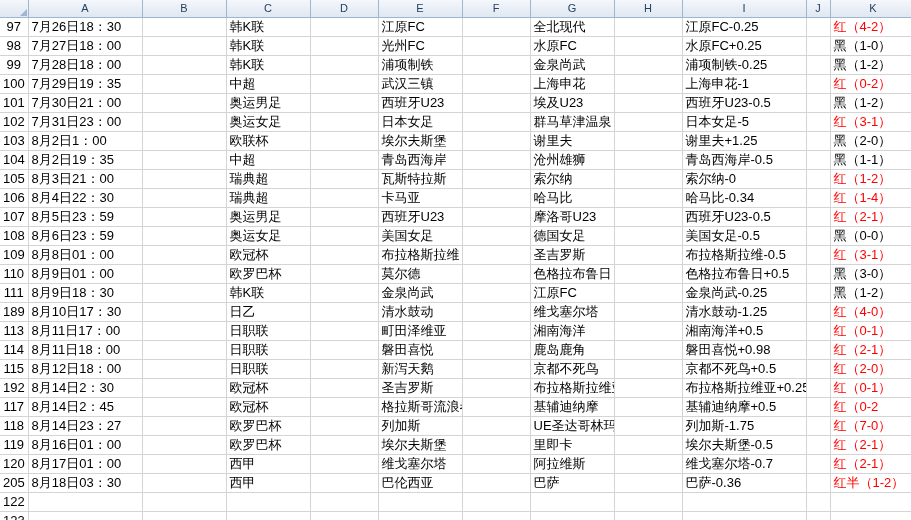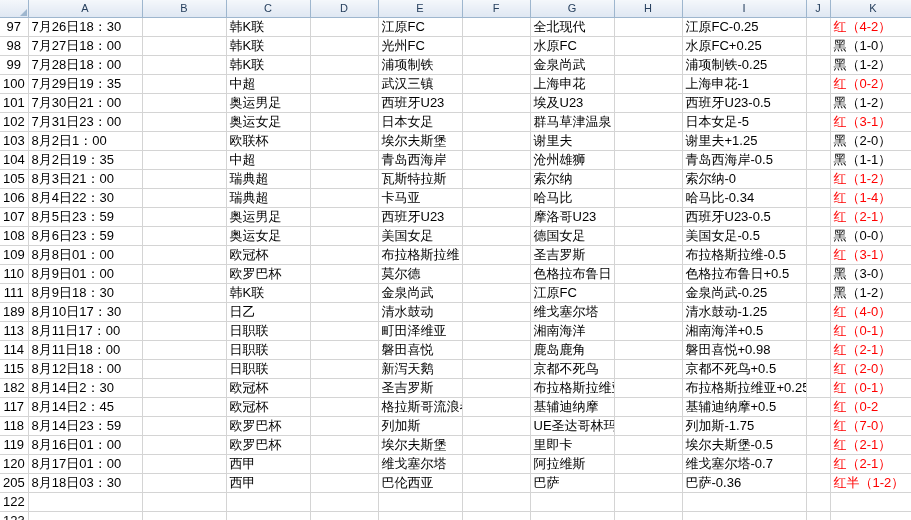--- a/index.html
+++ b/index.html
@@ -383,21 +383,21 @@
           <td class="lft"></td>
           <td class="lft">新泻天鹅</td>
           <td class="lft"></td>
           <td class="lft">京都不死鸟</td>
           <td class="lft"></td>
           <td class="lft">京都不死鸟+0.5</td>
           <td class="lft"></td>
           <td class="lft" style="color: rgb(255, 0, 0);">红（2-0）</td>
         </tr>
         <tr>
-          <td class="rowhead">182</td>
+          <td class="rowhead">192</td>
           <td class="lft">8月14日2：30</td>
           <td class="lft"></td>
           <td class="lft">欧冠杯</td>
           <td class="lft"></td>
           <td class="lft">圣吉罗斯</td>
           <td class="lft"></td>
           <td class="lft">布拉格斯拉维亚</td>
           <td class="lft"></td>
           <td class="lft">布拉格斯拉维亚+0.25</td>
           <td class="lft"></td>
@@ -412,21 +412,21 @@
           <td class="lft">格拉斯哥流浪者</td>
           <td class="lft"></td>
           <td class="lft">基辅迪纳摩</td>
           <td class="lft"></td>
           <td class="lft">基辅迪纳摩+0.5</td>
           <td class="lft"></td>
           <td class="lft" style="color: rgb(255, 0, 0);">红（0-2</td>
         </tr>
         <tr>
           <td class="rowhead">118</td>
-          <td class="lft">8月14日23：59</td>
+          <td class="lft">8月14日23：27</td>
           <td class="lft"></td>
           <td class="lft">欧罗巴杯</td>
           <td class="lft"></td>
           <td class="lft">列加斯</td>
           <td class="lft"></td>
           <td class="lft">UE圣达哥林玛</td>
           <td class="lft"></td>
           <td class="lft">列加斯-1.75</td>
           <td class="lft"></td>
           <td class="lft" style="color: rgb(255, 0, 0);">红（7-0）</td>

